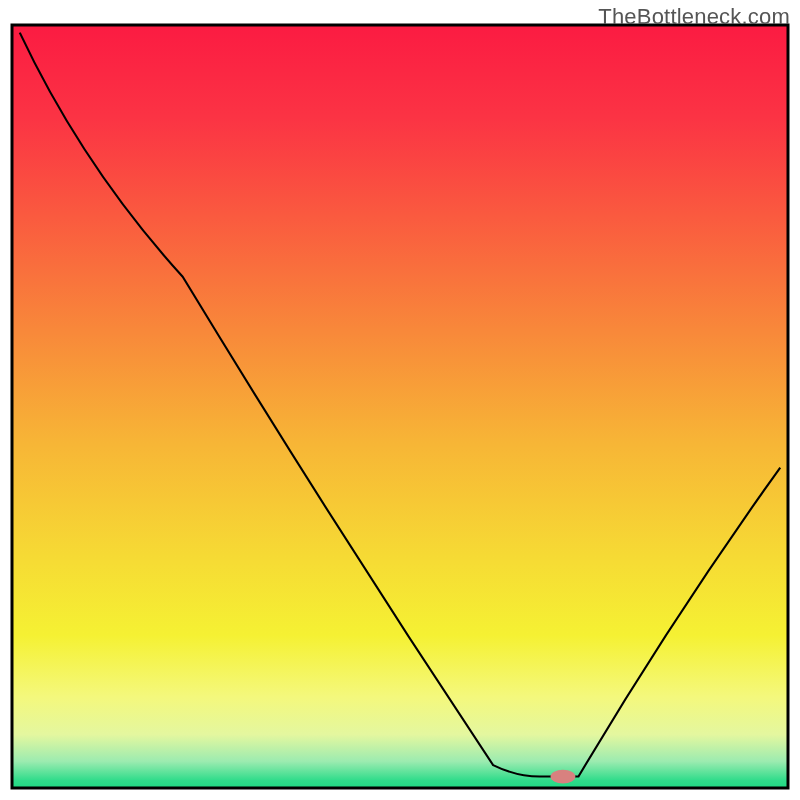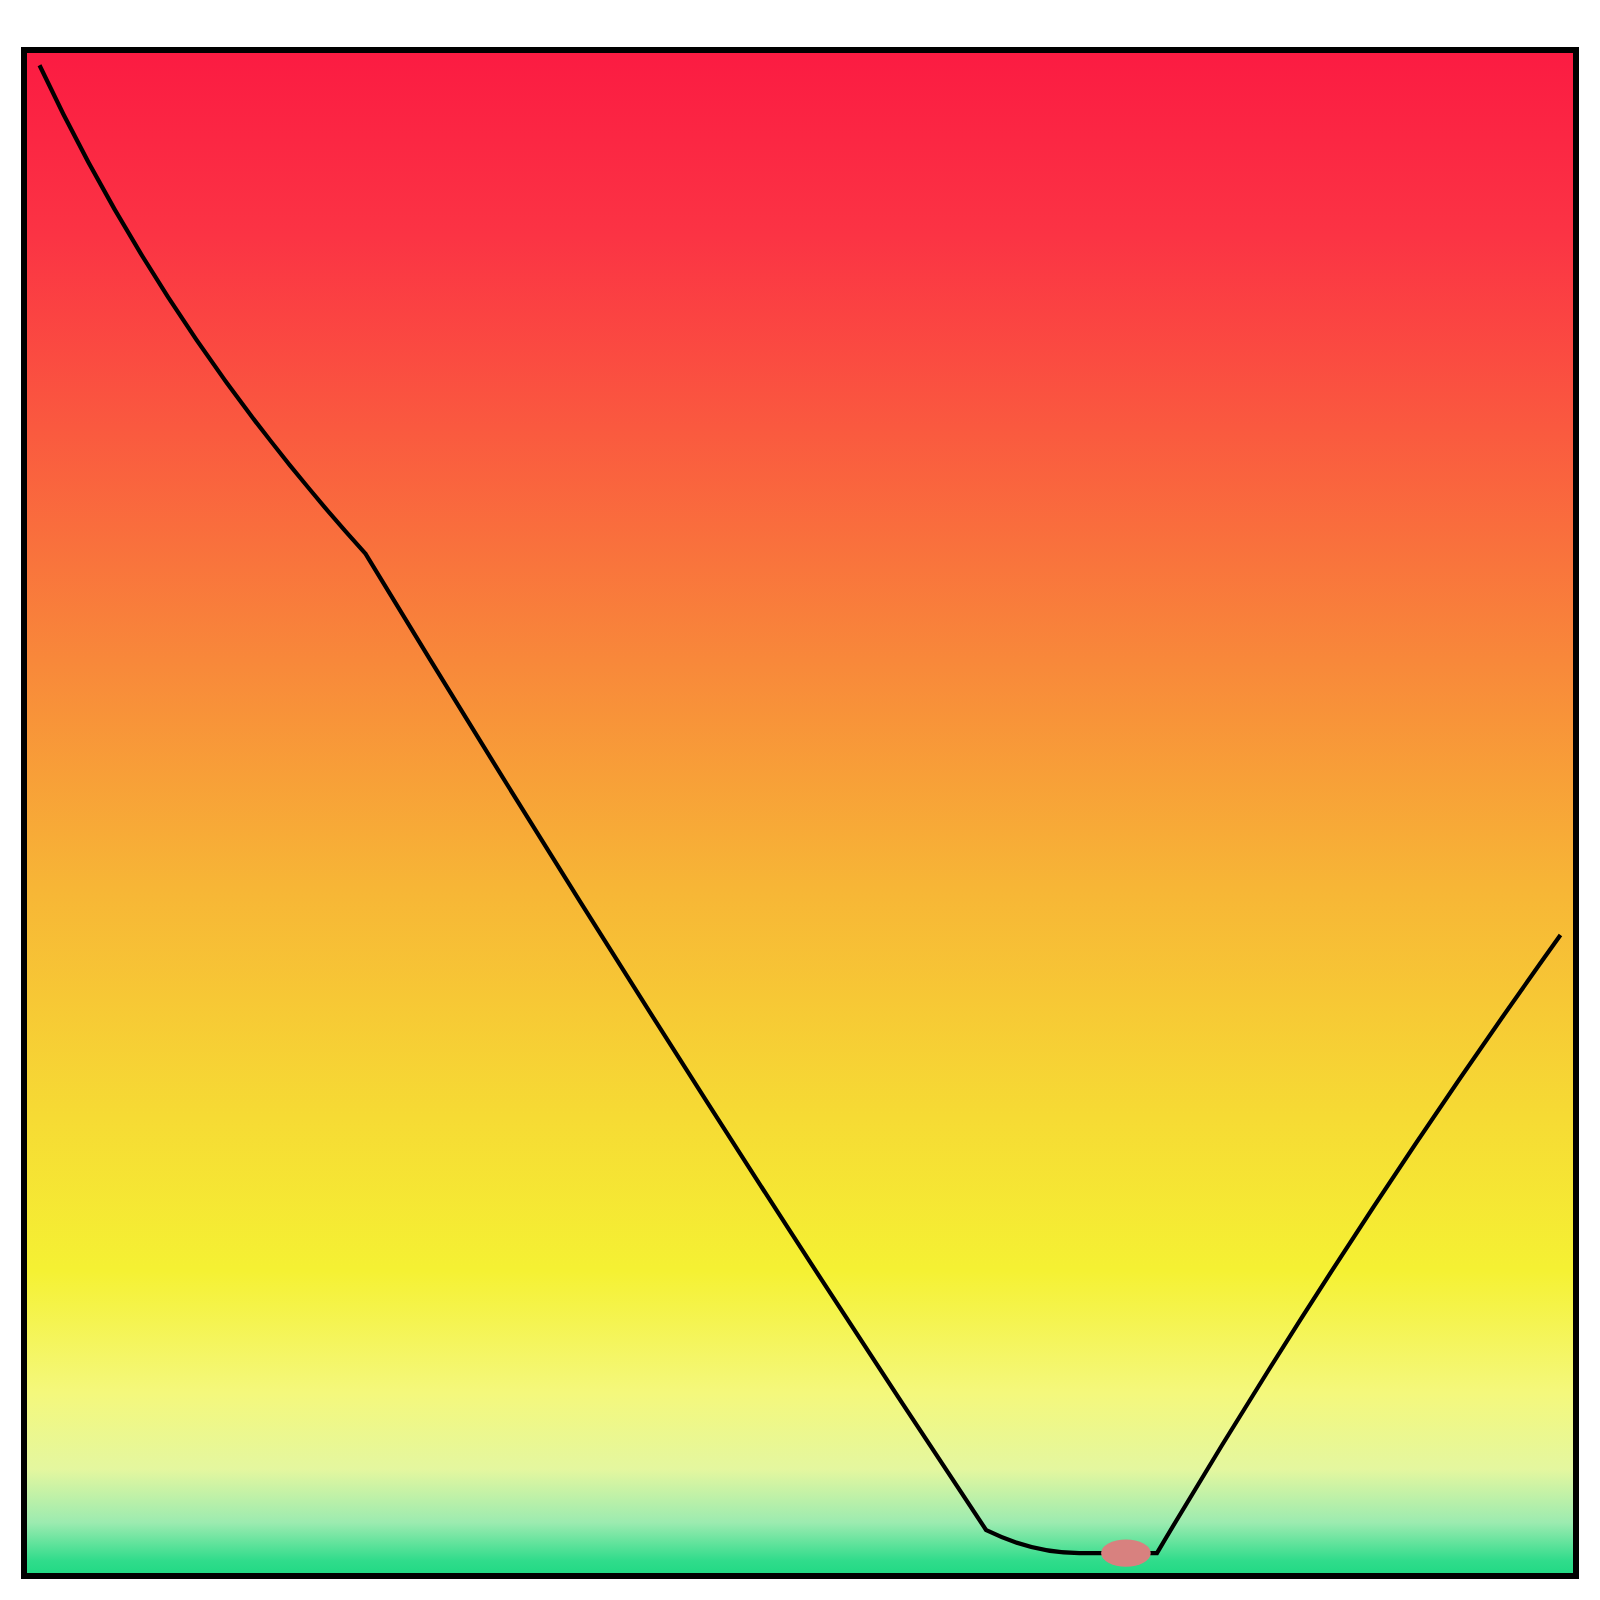--- a/index.html
+++ b/index.html
@@ -30,20 +30,21 @@
     position: absolute;
     left: 0;
     top: 0;
   }
 </style>
 </head>
 <body>
 
 <div class="stage">
 
+  <div class="watermark">TheBottleneck.com</div>
 
   <svg class="chart" width="800" height="800" viewBox="0 0 800 800">
     <defs>
       <linearGradient id="bg-grad" x1="0" y1="0" x2="0" y2="1">
           <stop offset="0.00%" stop-color="#fb1b42"></stop>
           <stop offset="12.00%" stop-color="#fb3344"></stop>
           <stop offset="25.00%" stop-color="#fa5a3f"></stop>
           <stop offset="40.00%" stop-color="#f8883a"></stop>
           <stop offset="55.00%" stop-color="#f7b636"></stop>
           <stop offset="70.00%" stop-color="#f6db34"></stop>

